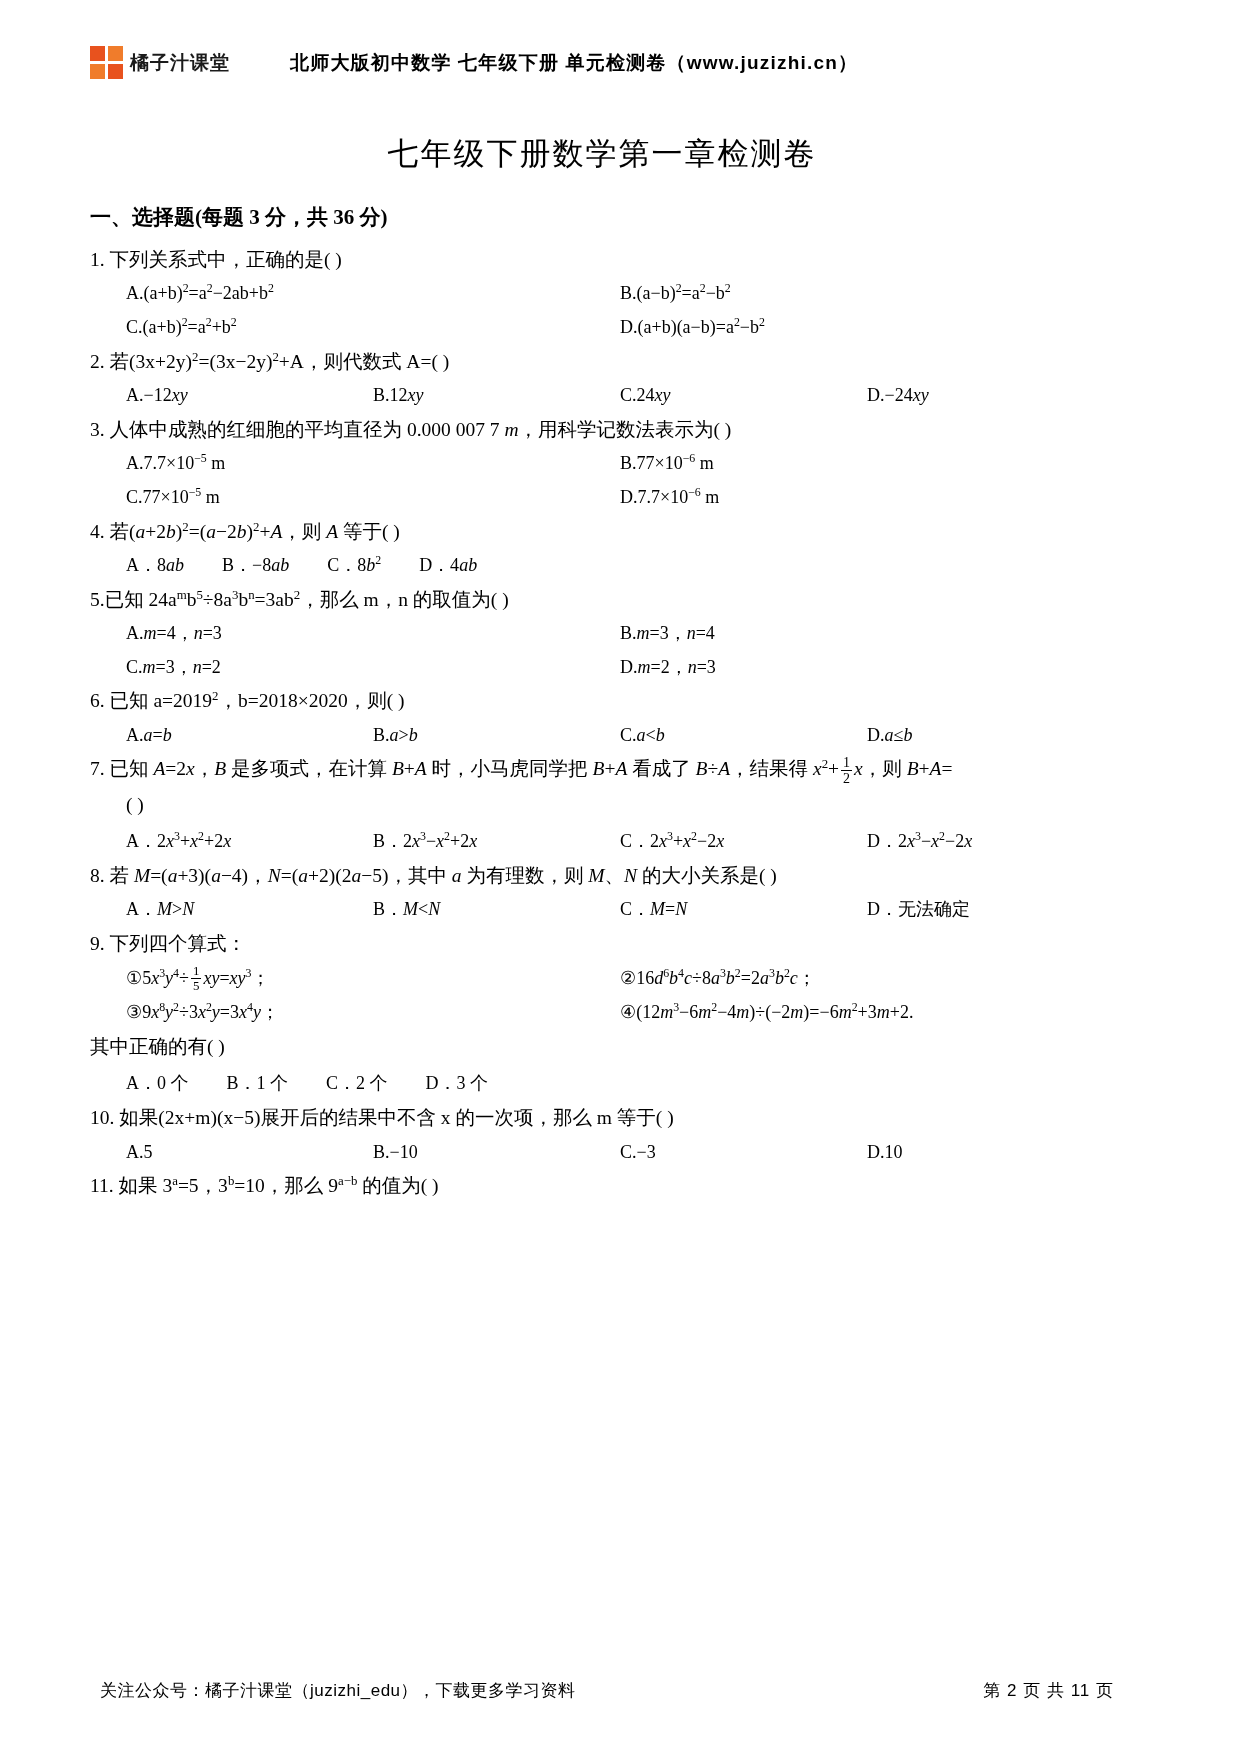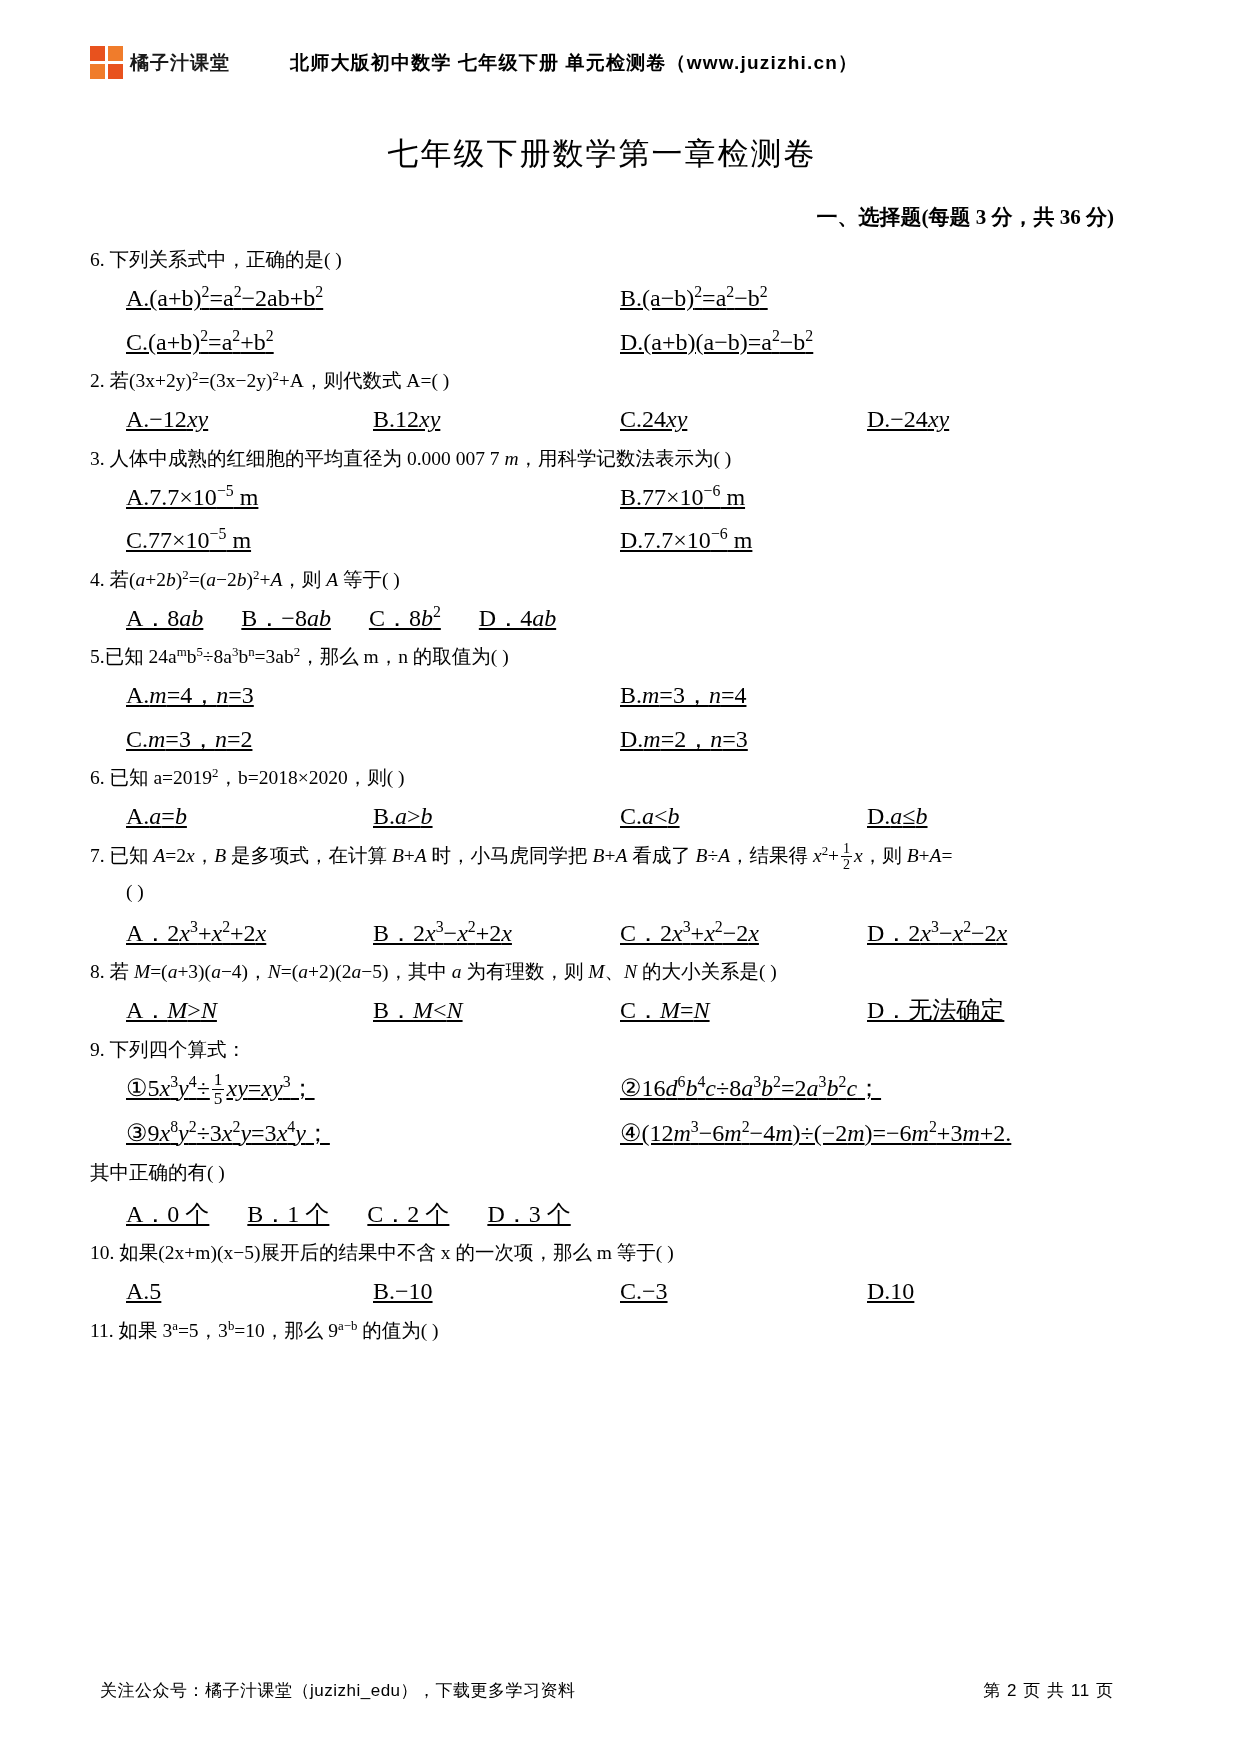--- a/index.html
+++ b/index.html
@@ -76,36 +76,34 @@
     letter-spacing: 2px;
     margin-top: 42px;
     margin-bottom: 28px;
   }
 
   
   .section-title {
     font-weight: bold;
     font-size: 21px;
     margin: 0 0 14px 0;
-    text-align: right;
   }
   .q {
     font-size: 19.5px;
     line-height: 1.55;
     margin: 0 0 7px 0;
   }
   .q-stem { margin-bottom: 4px; }
   .indent { padding-left: 36px; }
   .opt-row {
     display: flex;
     padding-left: 36px;
-    font-size: 24px;
+    font-size: 18px;
     line-height: 1.6;
     margin-bottom: 5px;
-    text-decoration: underline;
   }
   .opt-row.two > div { width: 50%; }
   .opt-row.four > div { width: 25%; }
   .opt-row.inline > div { margin-right: 38px; }
   sup { font-size: 0.66em; vertical-align: super; line-height: 0; }
 
   .frac {
     display: inline-block;
     vertical-align: middle;
     text-align: center;
@@ -148,21 +146,21 @@
       </div>
       <span class="logo-text">橘子汁课堂</span>
     </div>
     <div class="header-title">北师大版初中数学 七年级下册 单元检测卷（www.juzizhi.cn）</div>
   </div>
 
   <div class="doc-title">七年级下册数学第一章检测卷</div>
 
   <div class="section-title">一、选择题(每题 3 分，共 36 分)</div>
 
-  <div class="q q-stem">6. 下列关系式中，正确的是(        )</div>
+  <div class="q q-stem">1. 下列关系式中，正确的是(        )</div>
   <div class="opt-row two">
     <div>A.(a+b)<sup>2</sup>=a<sup>2</sup>−2ab+b<sup>2</sup></div>
     <div>B.(a−b)<sup>2</sup>=a<sup>2</sup>−b<sup>2</sup></div>
   </div>
   <div class="opt-row two">
     <div>C.(a+b)<sup>2</sup>=a<sup>2</sup>+b<sup>2</sup></div>
     <div>D.(a+b)(a−b)=a<sup>2</sup>−b<sup>2</sup></div>
   </div>
 
   <div class="q q-stem">2. 若(3x+2y)<sup>2</sup>=(3x−2y)<sup>2</sup>+A，则代数式 A=(        )</div>

